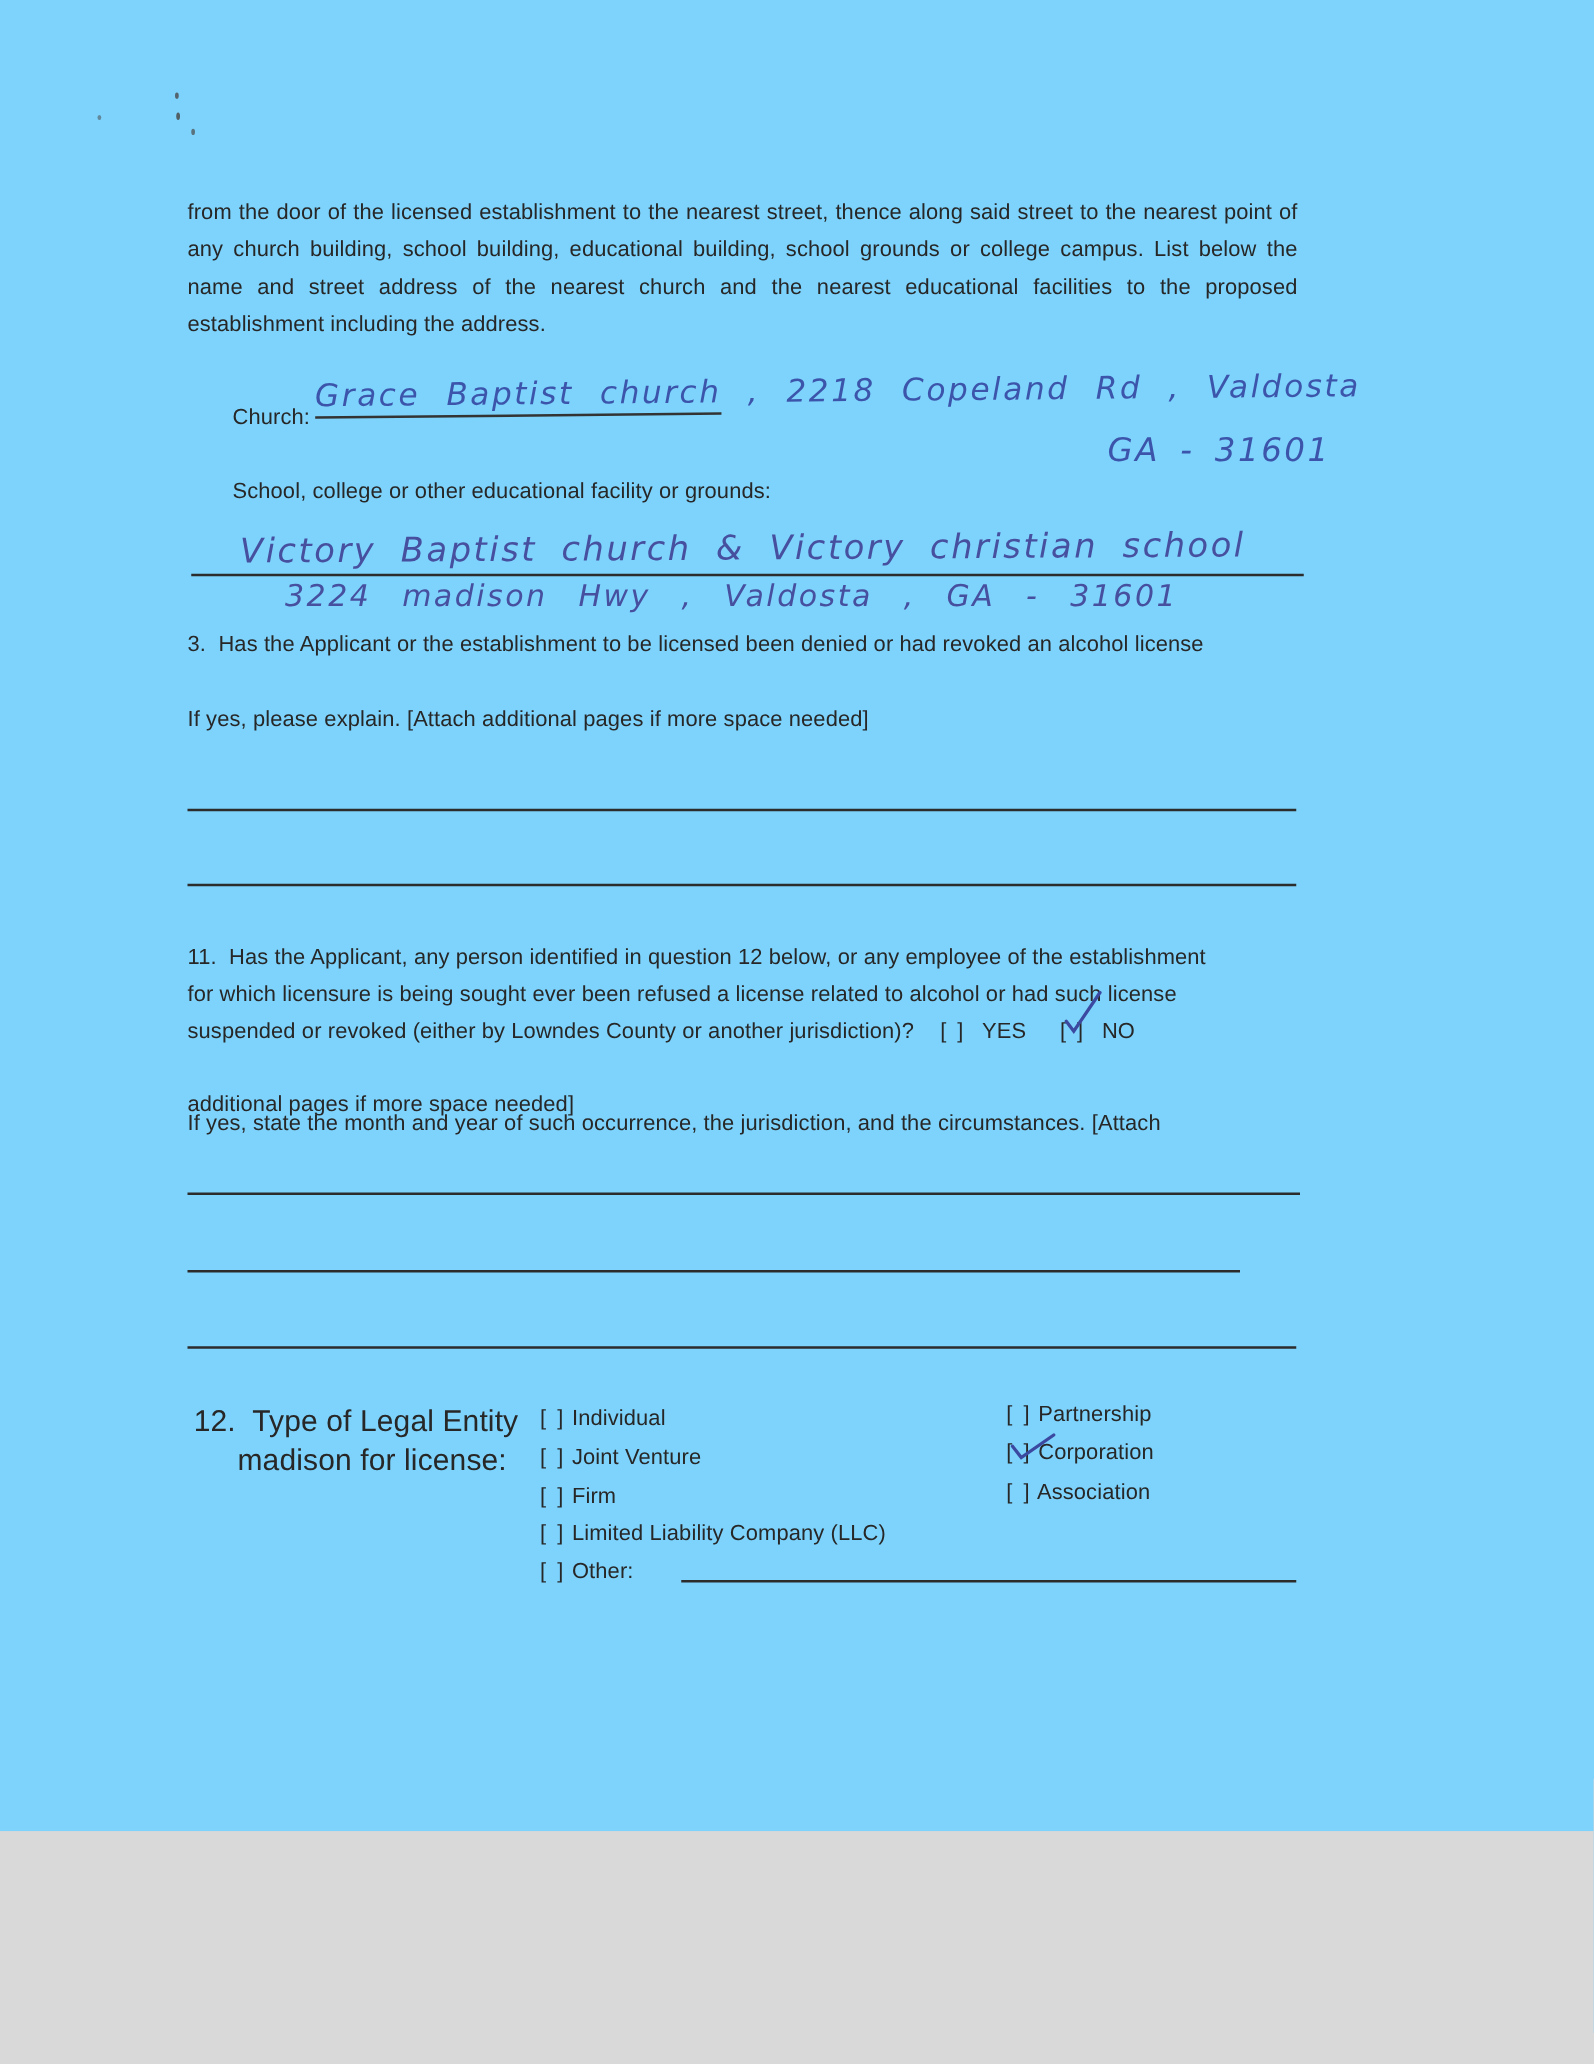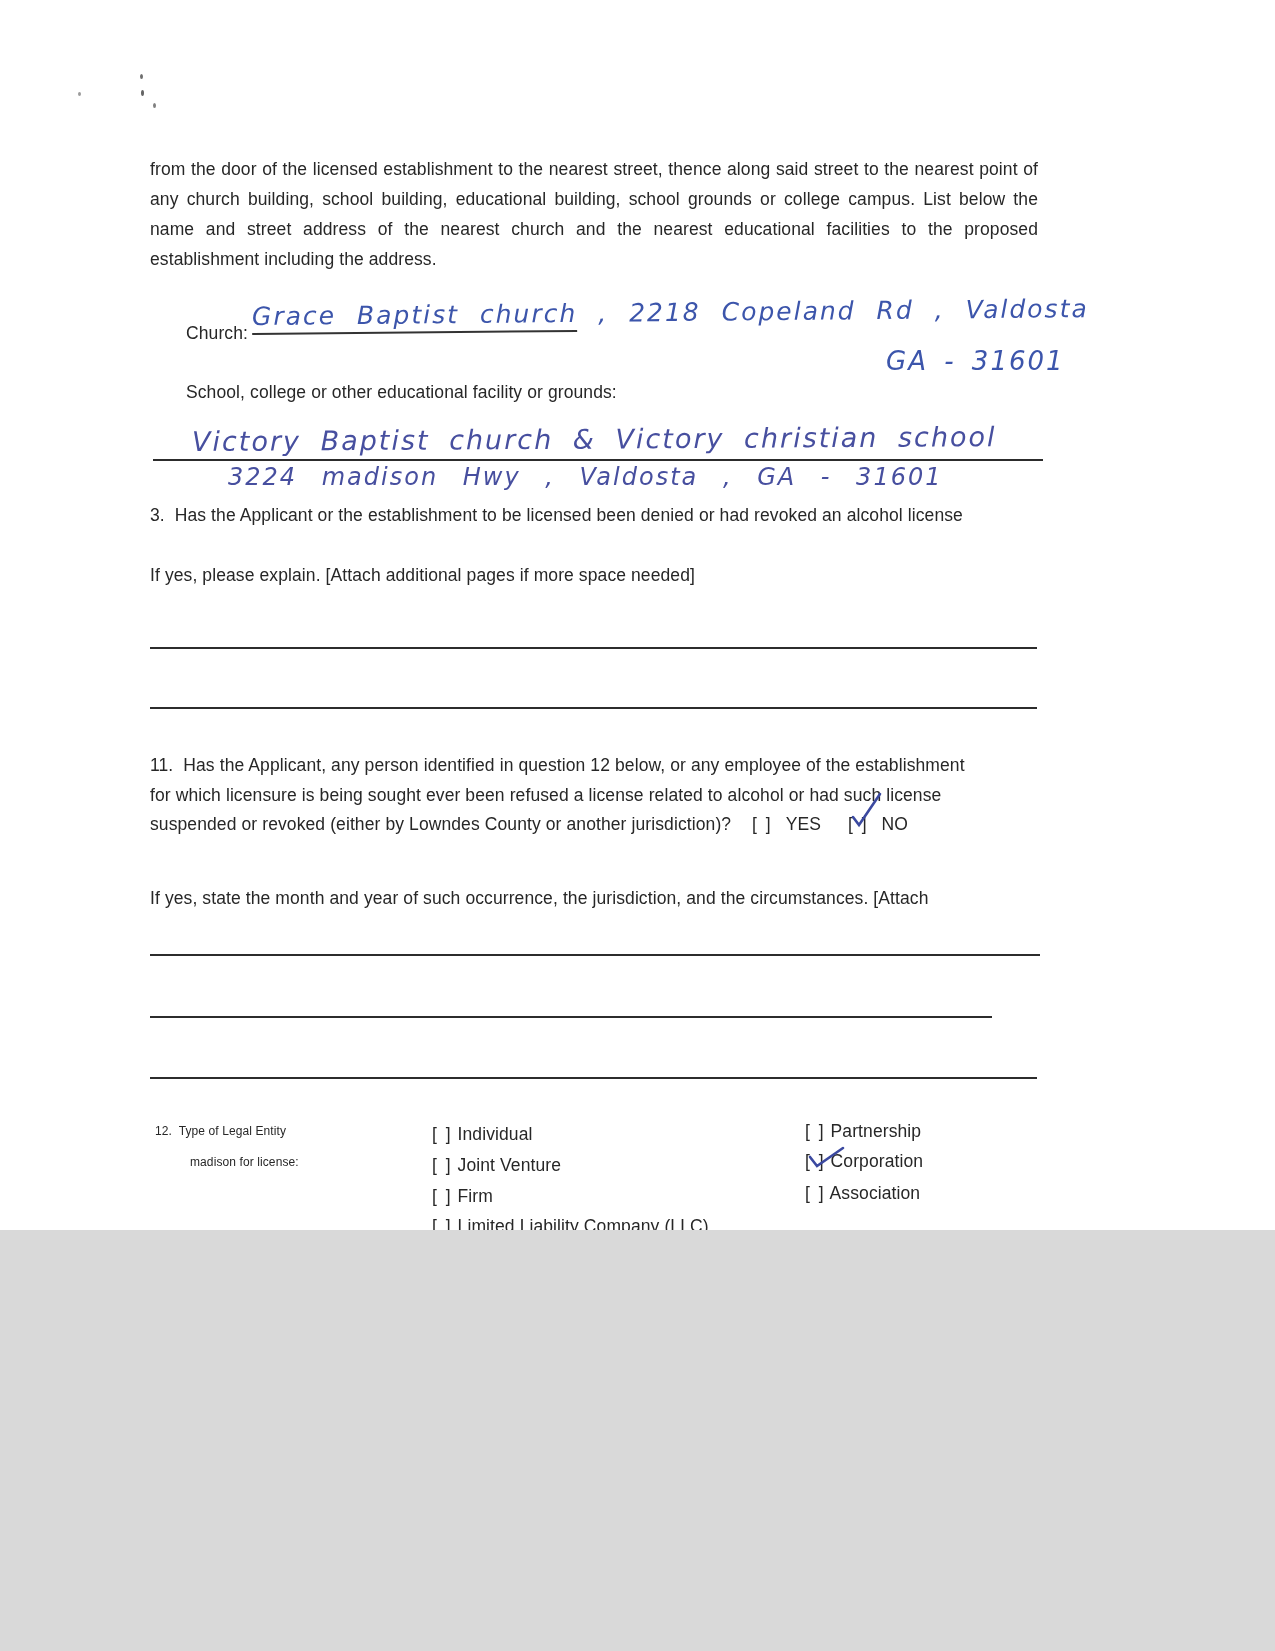--- a/index.html
+++ b/index.html
@@ -1,17 +1,17 @@
 <!DOCTYPE html>
 <html><head>
 <meta charset="utf-8">
 <style>
   html,body{margin:0;padding:0;background:#d9d9d9;}
   .page{
-    position:relative;width:1275px;height:1230px;background:#ffffff;
+    position:relative;width:1275px;height:1465px;background:#7dd3fc;
     font-family:"Liberation Sans",sans-serif;color:#272727;overflow:hidden;
     margin:0 auto;
   }
   .abs{position:absolute;white-space:nowrap;}
   .printed{font-size:17.5px;line-height:30px;letter-spacing:.1px;}
   .just{white-space:normal;text-align:justify;}
   .hand{
     font-family:"DejaVu Sans",sans-serif;font-style:italic;color:#3c55ab;
     letter-spacing:2px;
   }
@@ -19,21 +19,21 @@
   .hand-ga{font-size:26px;word-spacing:6px;}
   .hand-school{font-size:27px;word-spacing:9px;transform:rotate(-0.35deg);transform-origin:left center;color:#474f9f;}
   .hand-addr{font-size:24px;word-spacing:15px;color:#474f9f;}
   .uname{border-bottom:2px solid #333;padding-bottom:2px;}
   .rule{position:absolute;height:0;border-top:2px solid #2c2c2c;}
   .cb{display:inline-block;letter-spacing:2px;position:relative;}
   .cb .mark{position:absolute;overflow:visible;pointer-events:none;}
   .gap-a{margin-left:16px;}
   .gap-b{margin-left:8px;}
   .gap-c{margin-left:22px;}
-  .q12-label{position:absolute;font-size:12px;letter-spacing:.1px;white-space:nowrap;text-align:right;}
+  .q12-label{position:absolute;font-size:24px;letter-spacing:.1px;white-space:nowrap;text-align:right;}
   .opt{position:absolute;font-size:17.5px;letter-spacing:.1px;white-space:nowrap;}
   .opt .lbl{}
   .speck{position:absolute;background:#4a4a4a;border-radius:50%;}
   .pageno{font-size:16.5px;letter-spacing:2px;}
 </style>
 </head>
 <body>
 
 <div class="page">
 
@@ -77,20 +77,21 @@
     <span class="gap-b">YES</span>
     <span class="cb gap-c">
       <span>[ ]</span>
       <svg class="mark" style="left:1px;top:-24px" width="36" height="44">
         <path d="M4 32 L10 40 L31 9" fill="none" stroke="#3b49a0" stroke-width="2.6" stroke-linecap="round"></path>
       </svg>
     </span>
     <span class="gap-b">NO</span>
   </div>
   <div class="abs printed" style="left:150px;top:883px">If yes, state the month and year of such occurrence, the jurisdiction, and the circumstances.  [Attach</div>
+  <div class="abs printed" style="left:150px;top:868px">additional pages if more space needed]</div>
 
   <div class="rule" style="left:150px;top:954px;width:890px"></div>
   <div class="rule" style="left:150px;top:1016px;width:842px"></div>
   <div class="rule" style="left:150px;top:1077px;width:887px"></div>
 
   <div class="q12-label" style="left:155px;top:1124px">
     <span>12.</span>&nbsp;
     <span>Type of Legal Entity</span>
   </div>
   <div class="q12-label" style="left:190px;top:1155px">madison for license:</div>

